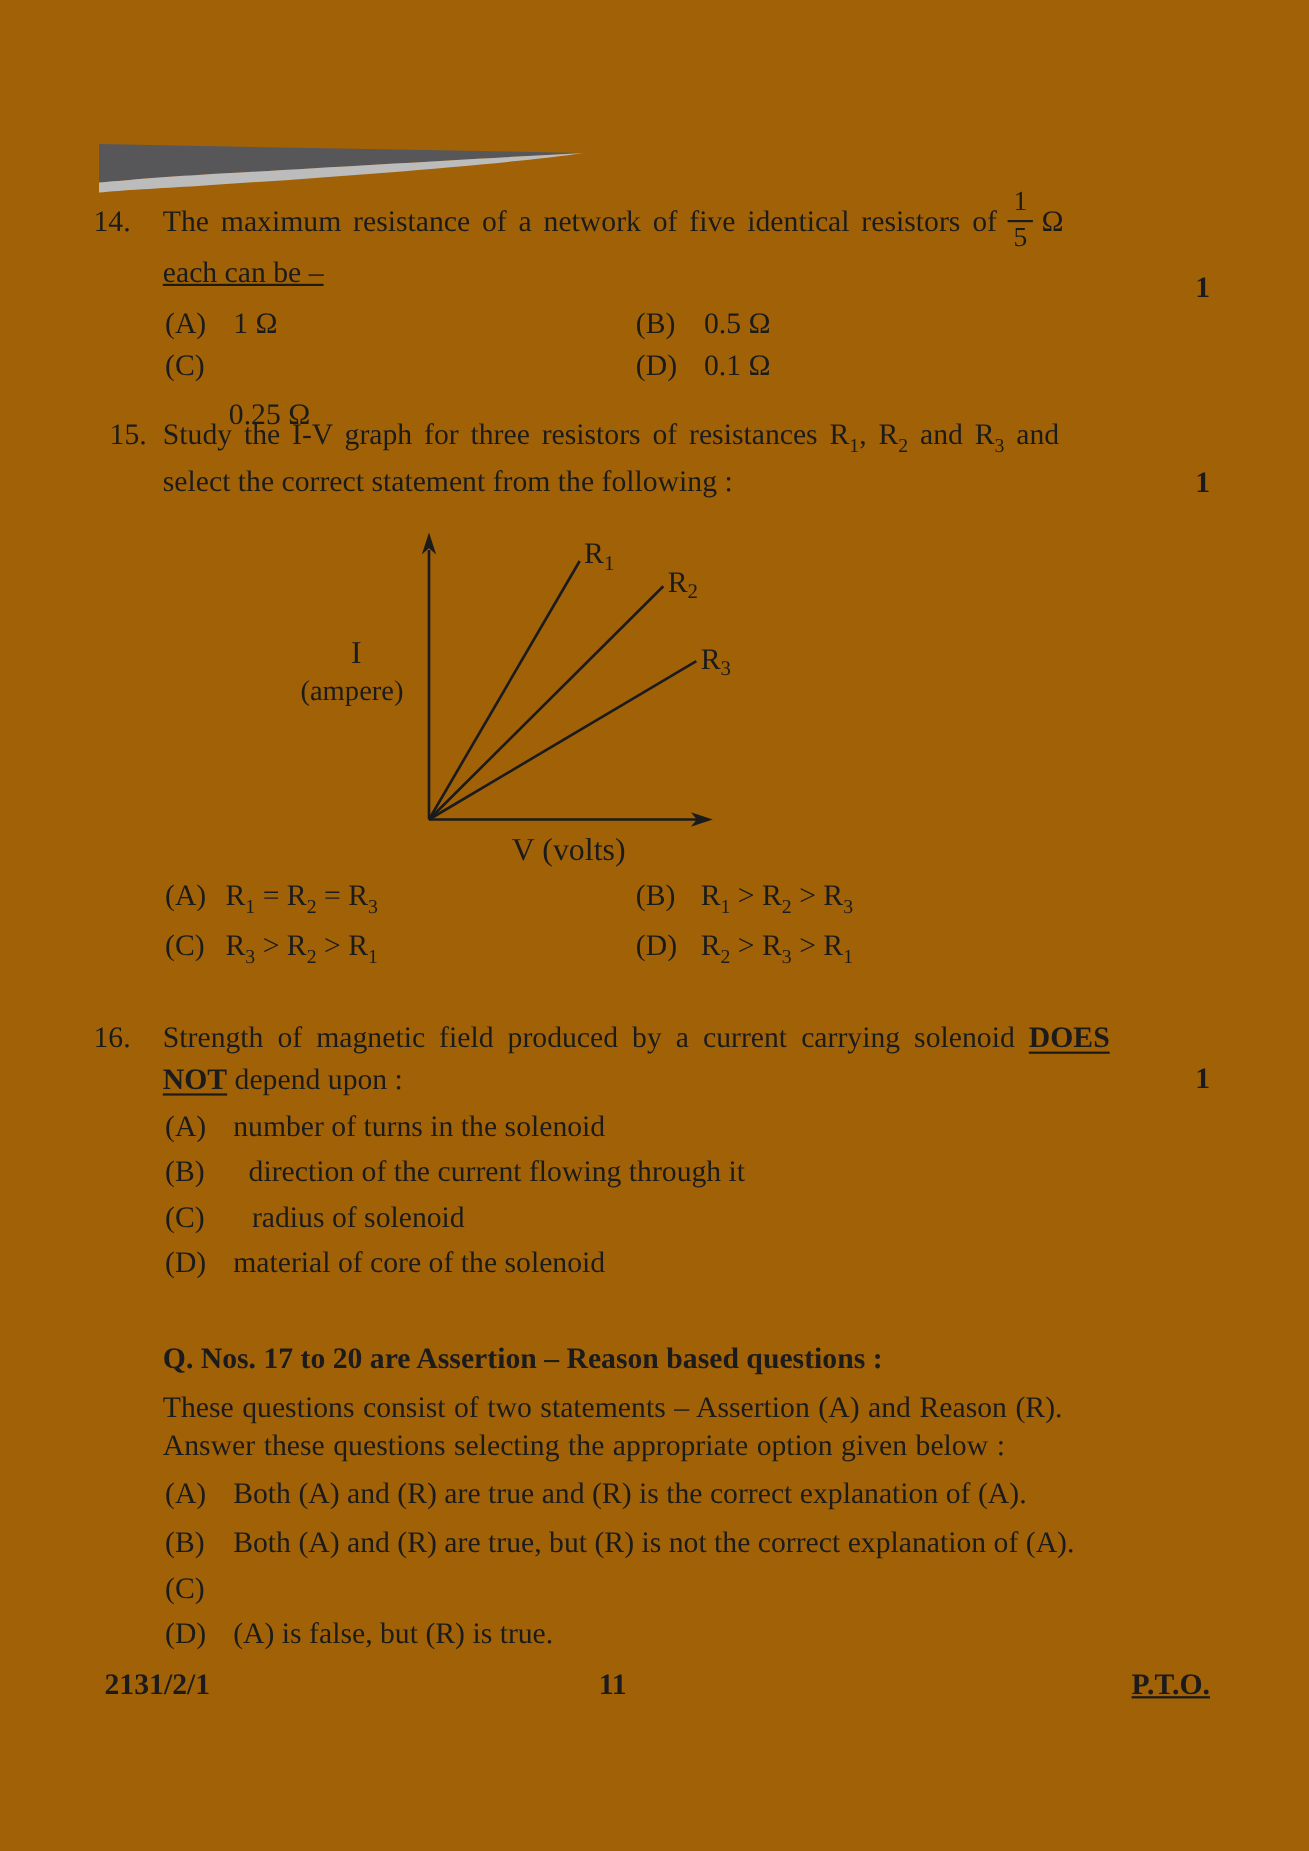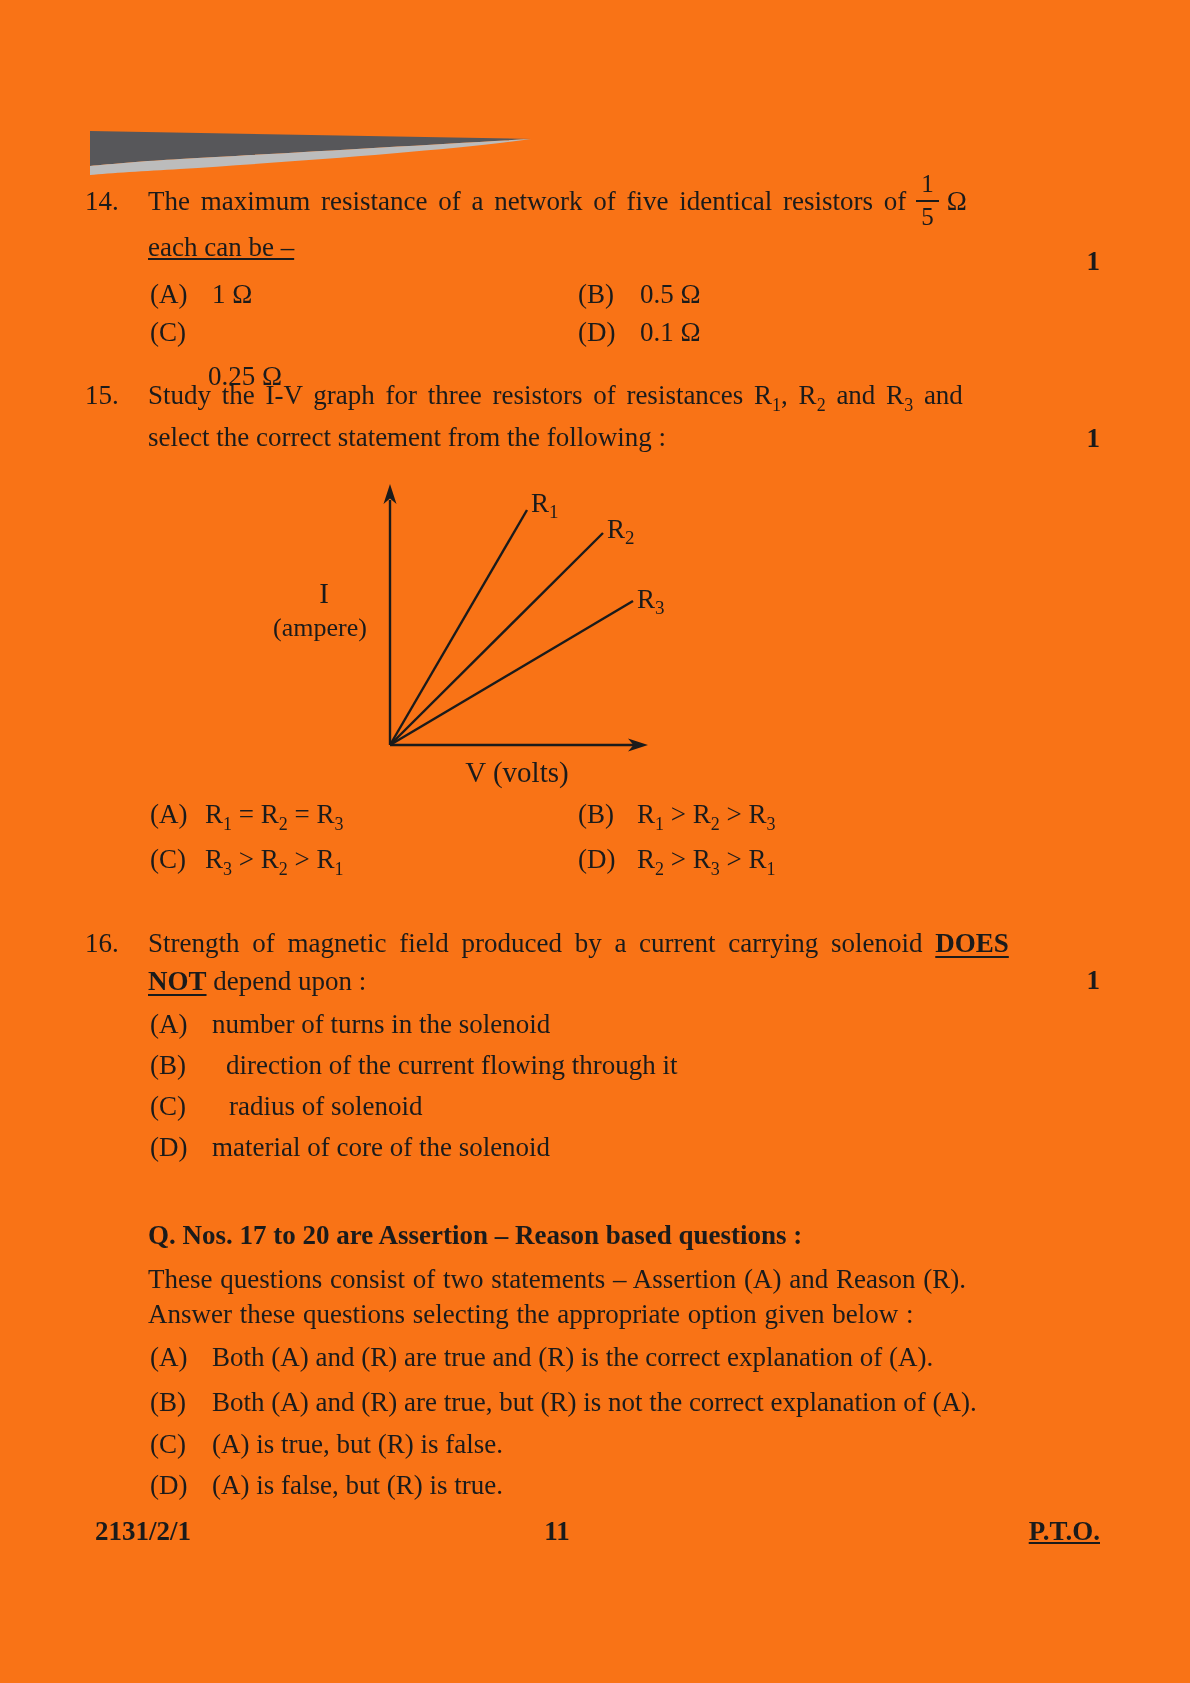--- a/index.html
+++ b/index.html
@@ -1,19 +1,19 @@
 <!DOCTYPE html>
 <html><head>
 <meta charset="utf-8">
 <style>
   html,body{margin:0;padding:0;background:#e8e8e8;}
   .page{
     position:relative;
     width:1190px;height:1683px;
-    background:#f97316;
+    background:#a16207;
     overflow:hidden;
     font-family:"Liberation Serif","DejaVu Serif",serif;
     font-size:27px;color:#1b1b1b;
   }
   .abs{position:absolute;white-space:nowrap;line-height:1.2;}
   .row{position:absolute;white-space:nowrap;display:flex;align-items:center;}
   .qnum{display:inline-block;width:63px;}
   .marks{position:absolute;left:1060px;width:40px;text-align:right;font-weight:700;}
   .bold{font-weight:700;}
   .bu{font-weight:700;text-decoration:underline;text-decoration-thickness:2px;text-underline-offset:4px;}
@@ -51,21 +51,21 @@
 
   <span class="abs" style="left:150px;top:278px;">(A)</span>
   <span class="abs" style="left:212px;top:278px;">1 Ω</span>
   <span class="abs" style="left:578px;top:278px;">(B)</span>
   <span class="abs" style="left:640px;top:278px;">0.5 Ω</span>
   <span class="abs" style="left:150px;top:316px;">(C)</span>
   <span class="abs" style="left:208px;top:316px;margin-top:44px;">0.25 Ω</span>
   <span class="abs" style="left:578px;top:316px;">(D)</span>
   <span class="abs" style="left:640px;top:316px;">0.1 Ω</span>
 
-  <div class="row" style="left:85px;top:380px;">
+  <div class="row" style="left:85px;top:380px;text-align:center;">
     <span class="qnum">15.</span>
     <span style="word-spacing:4px;">Study the I-V graph for three resistors of resistances R<sub>1</sub>, R<sub>2</sub> and R<sub>3</sub> and</span>
   </div>
   <div class="abs" style="left:148px;top:421px;">select the correct statement from the following :</div>
   <div class="marks" style="top:423px;">1</div>
 
   <svg class="abs" style="left:240px;top:450px;" width="430" height="345" viewBox="0 0 430 345">
 
     <line x1="150" y1="50" x2="150" y2="295" stroke="#1b1b1b" stroke-width="2.4"></line>
     <path d="M150,34 L143.5,54 L150,48.5 L156.5,54 Z" fill="#1b1b1b"></path>
@@ -112,21 +112,20 @@
 
   <div class="abs bold" style="left:148px;top:1219px;">Q. Nos. 17 to 20 are Assertion – Reason based questions :</div>
   <div class="abs" style="left:148px;top:1298px;word-spacing:1px;">Answer these questions selecting the appropriate option given below :</div>
   <div class="abs" style="left:148px;top:1263px;word-spacing:1px;">These questions consist of two statements – Assertion (A) and Reason (R).</div>
 
   <span class="abs" style="left:150px;top:1341px;">(A)</span>
   <span class="abs" style="left:212px;top:1341px;">Both (A) and (R) are true and (R) is the correct explanation of (A).</span>
   <span class="abs" style="left:150px;top:1386px;">(B)</span>
   <span class="abs" style="left:212px;top:1386px;">Both (A) and (R) are true, but (R) is not the correct explanation of (A).</span>
   <span class="abs" style="left:150px;top:1428px;">(C)</span>
-  <span class="abs" style="left:212px;top:1428px;">(A) is true, but (R) is false.</span>
   <span class="abs" style="left:150px;top:1469px;">(D)</span>
   <span class="abs" style="left:212px;top:1469px;">(A) is false, but (R) is true.</span>
 
   <div class="abs footer" style="left:95px;top:1515px;text-align:right;">2131/2/1</div>
   <div class="abs footer" style="left:497px;top:1515px;width:120px;text-align:center;">11</div>
   <div class="abs footer" style="left:960px;top:1515px;width:140px;text-align:right;text-decoration:underline;">P.T.O.</div>
 
 </div>
 
 </body></html>

